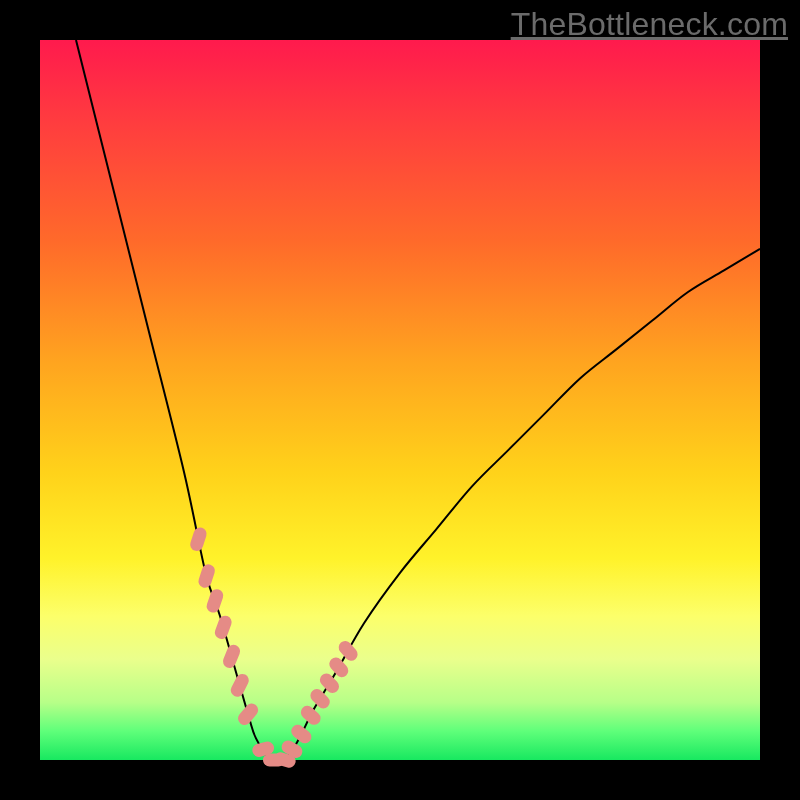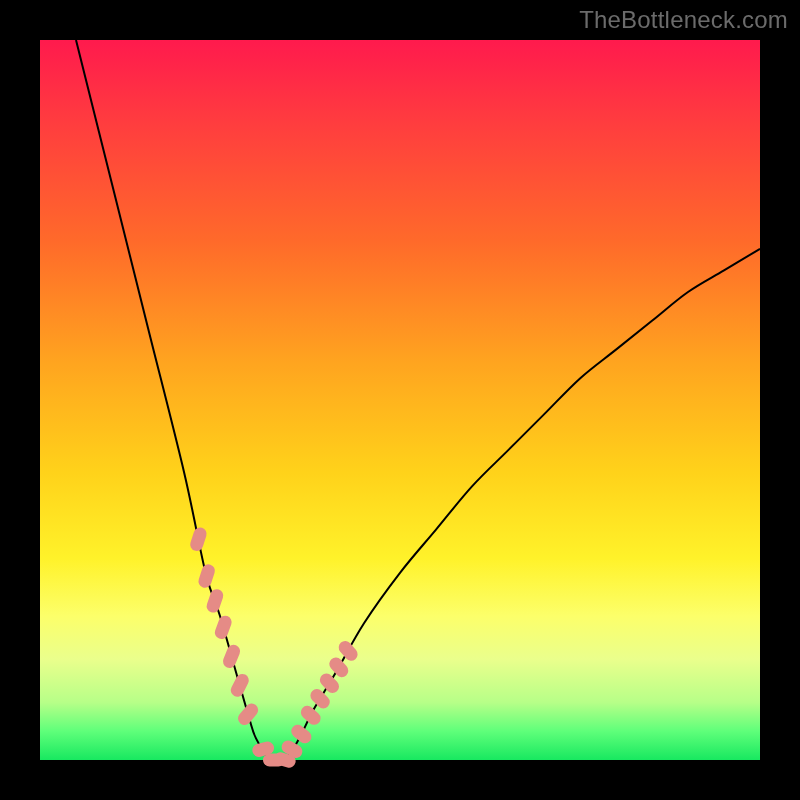--- a/index.html
+++ b/index.html
@@ -36,23 +36,24 @@
       #eaff8c 86%,
       #b7ff88 92%,
       #5fff7a 96%,
       #18e860 100%);
   }
   .watermark {
     position: absolute;
     top: 6px;
     right: 12px;
     color: #6b6b6b;
-    font-size: 24px;
+    font-size: 32px;
     letter-spacing: 0.2px;
     font-weight: 500;
+    text-decoration: underline;
   }
   svg.curve {
     position: absolute;
     left: 0;
     top: 0;
     width: 720px;
     height: 720px;
     overflow: visible;
   }
   .curve-path {

